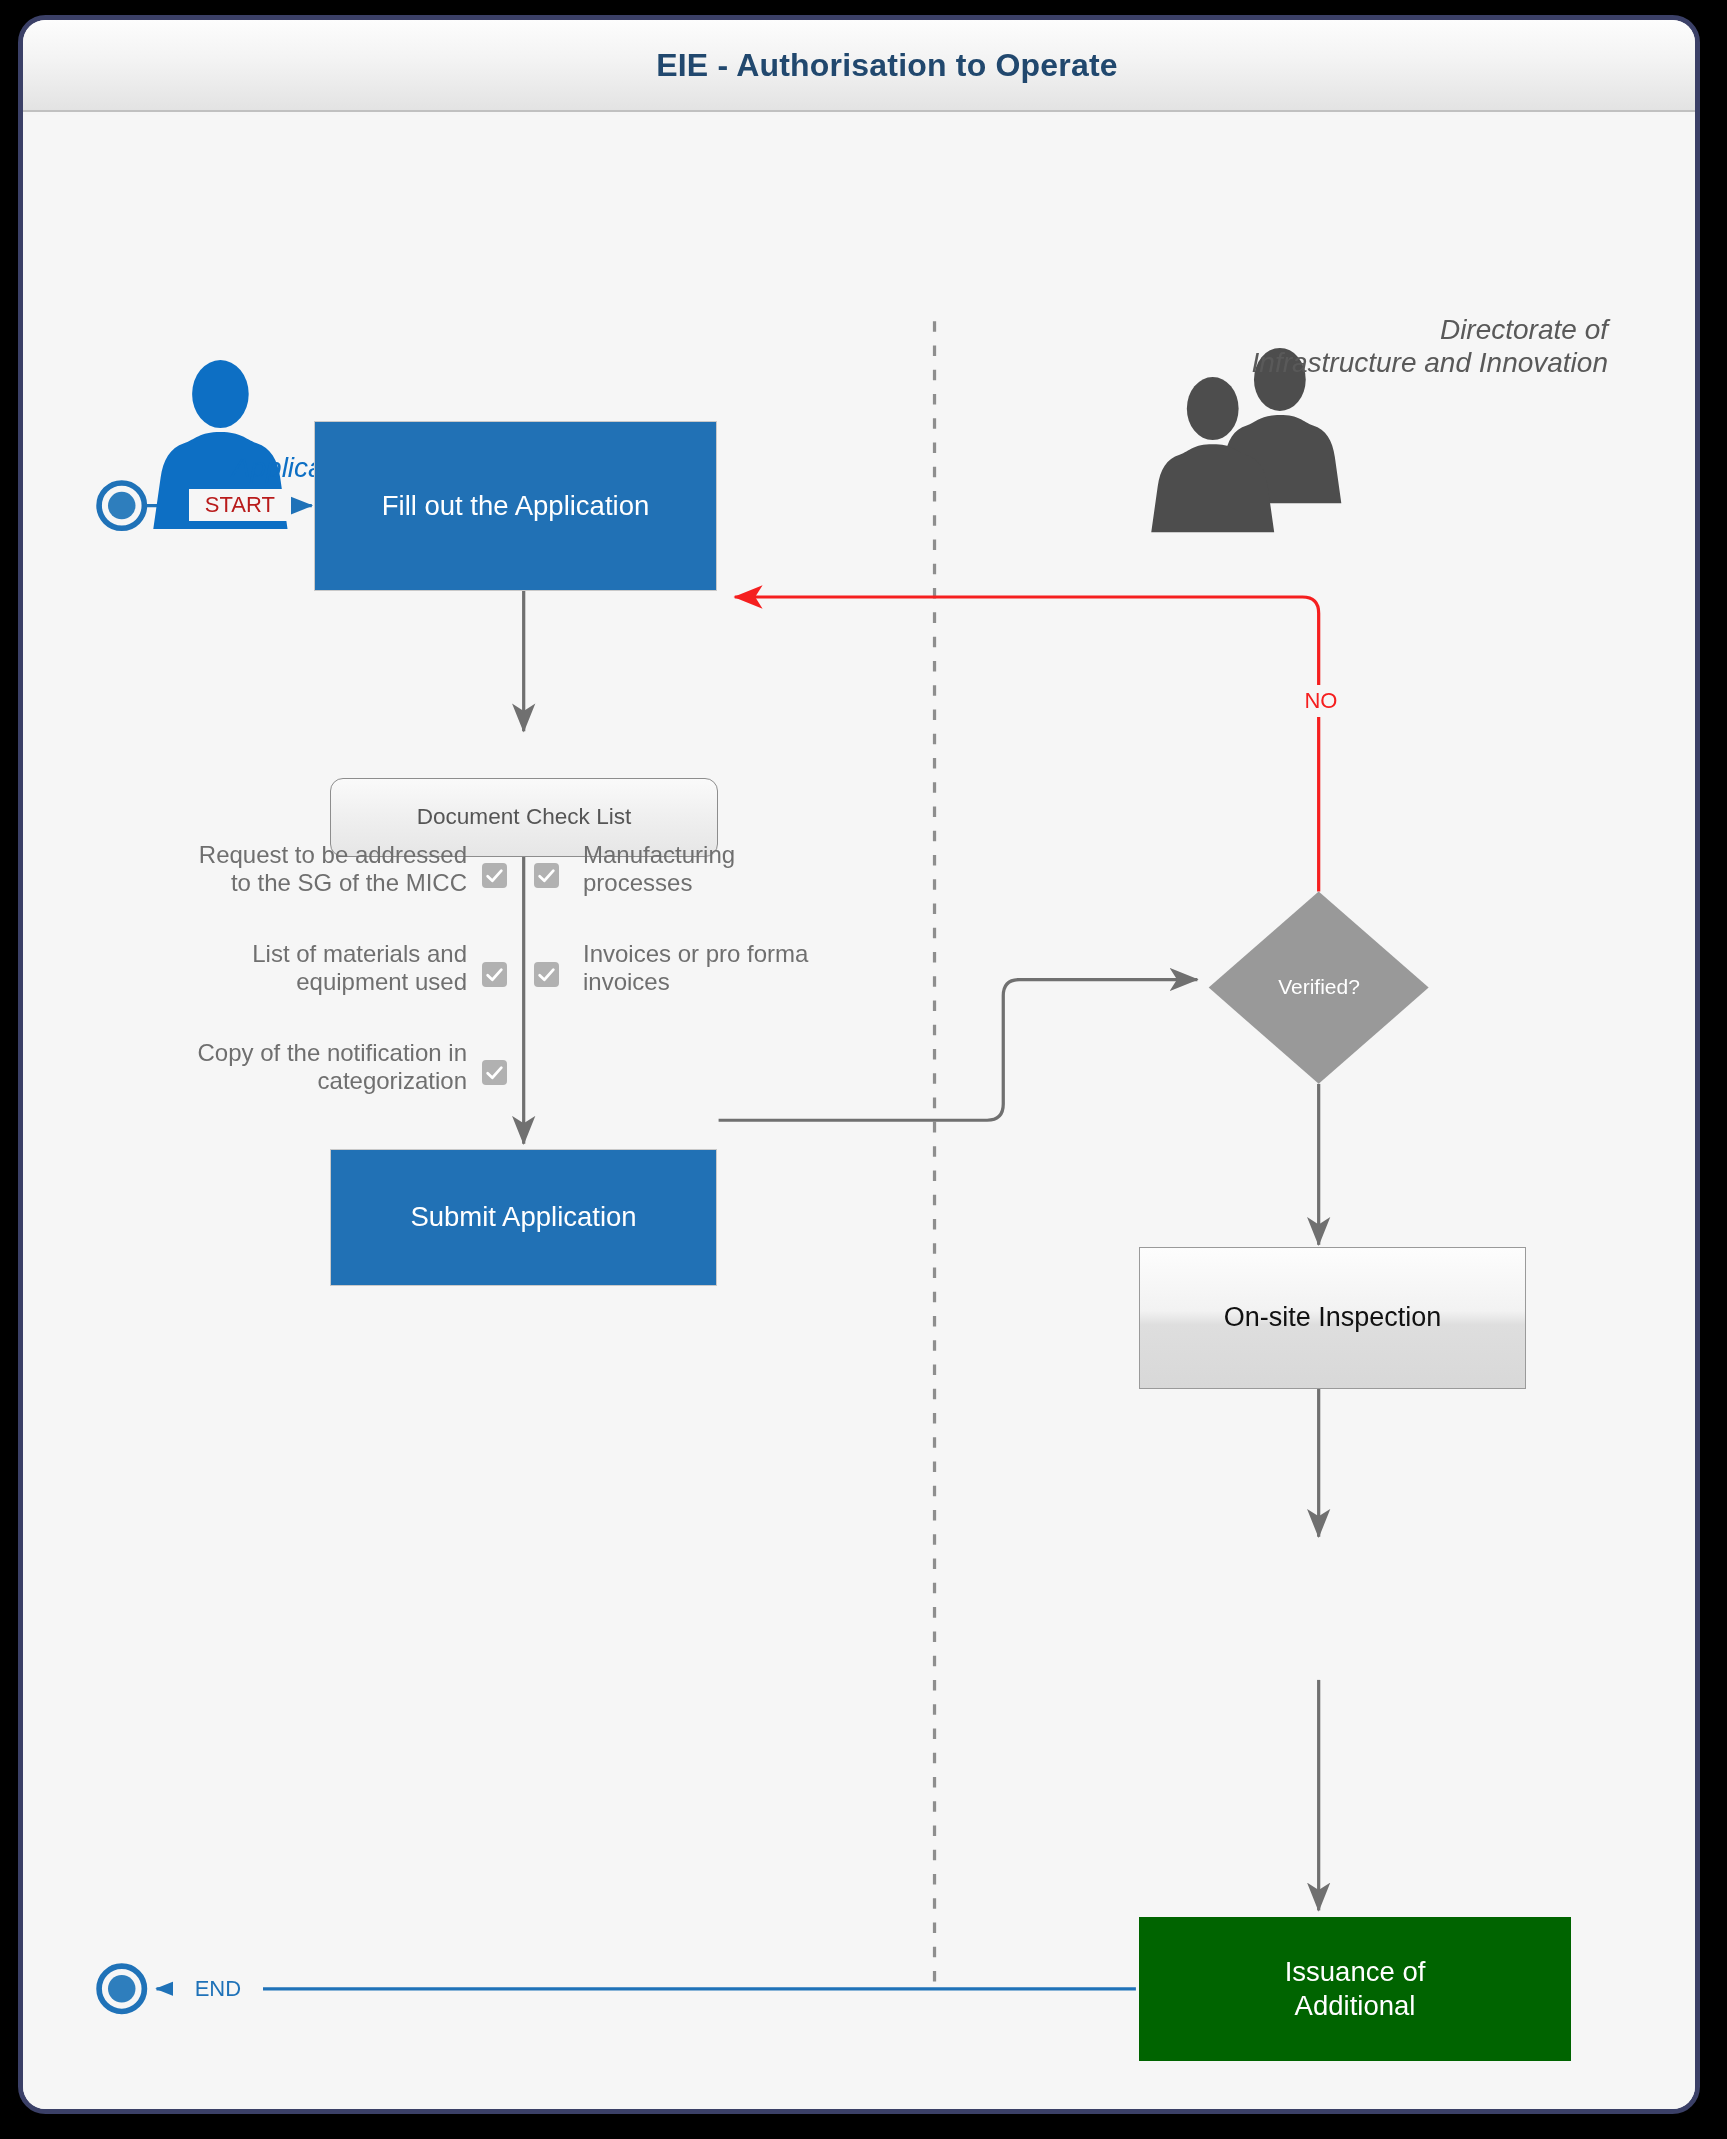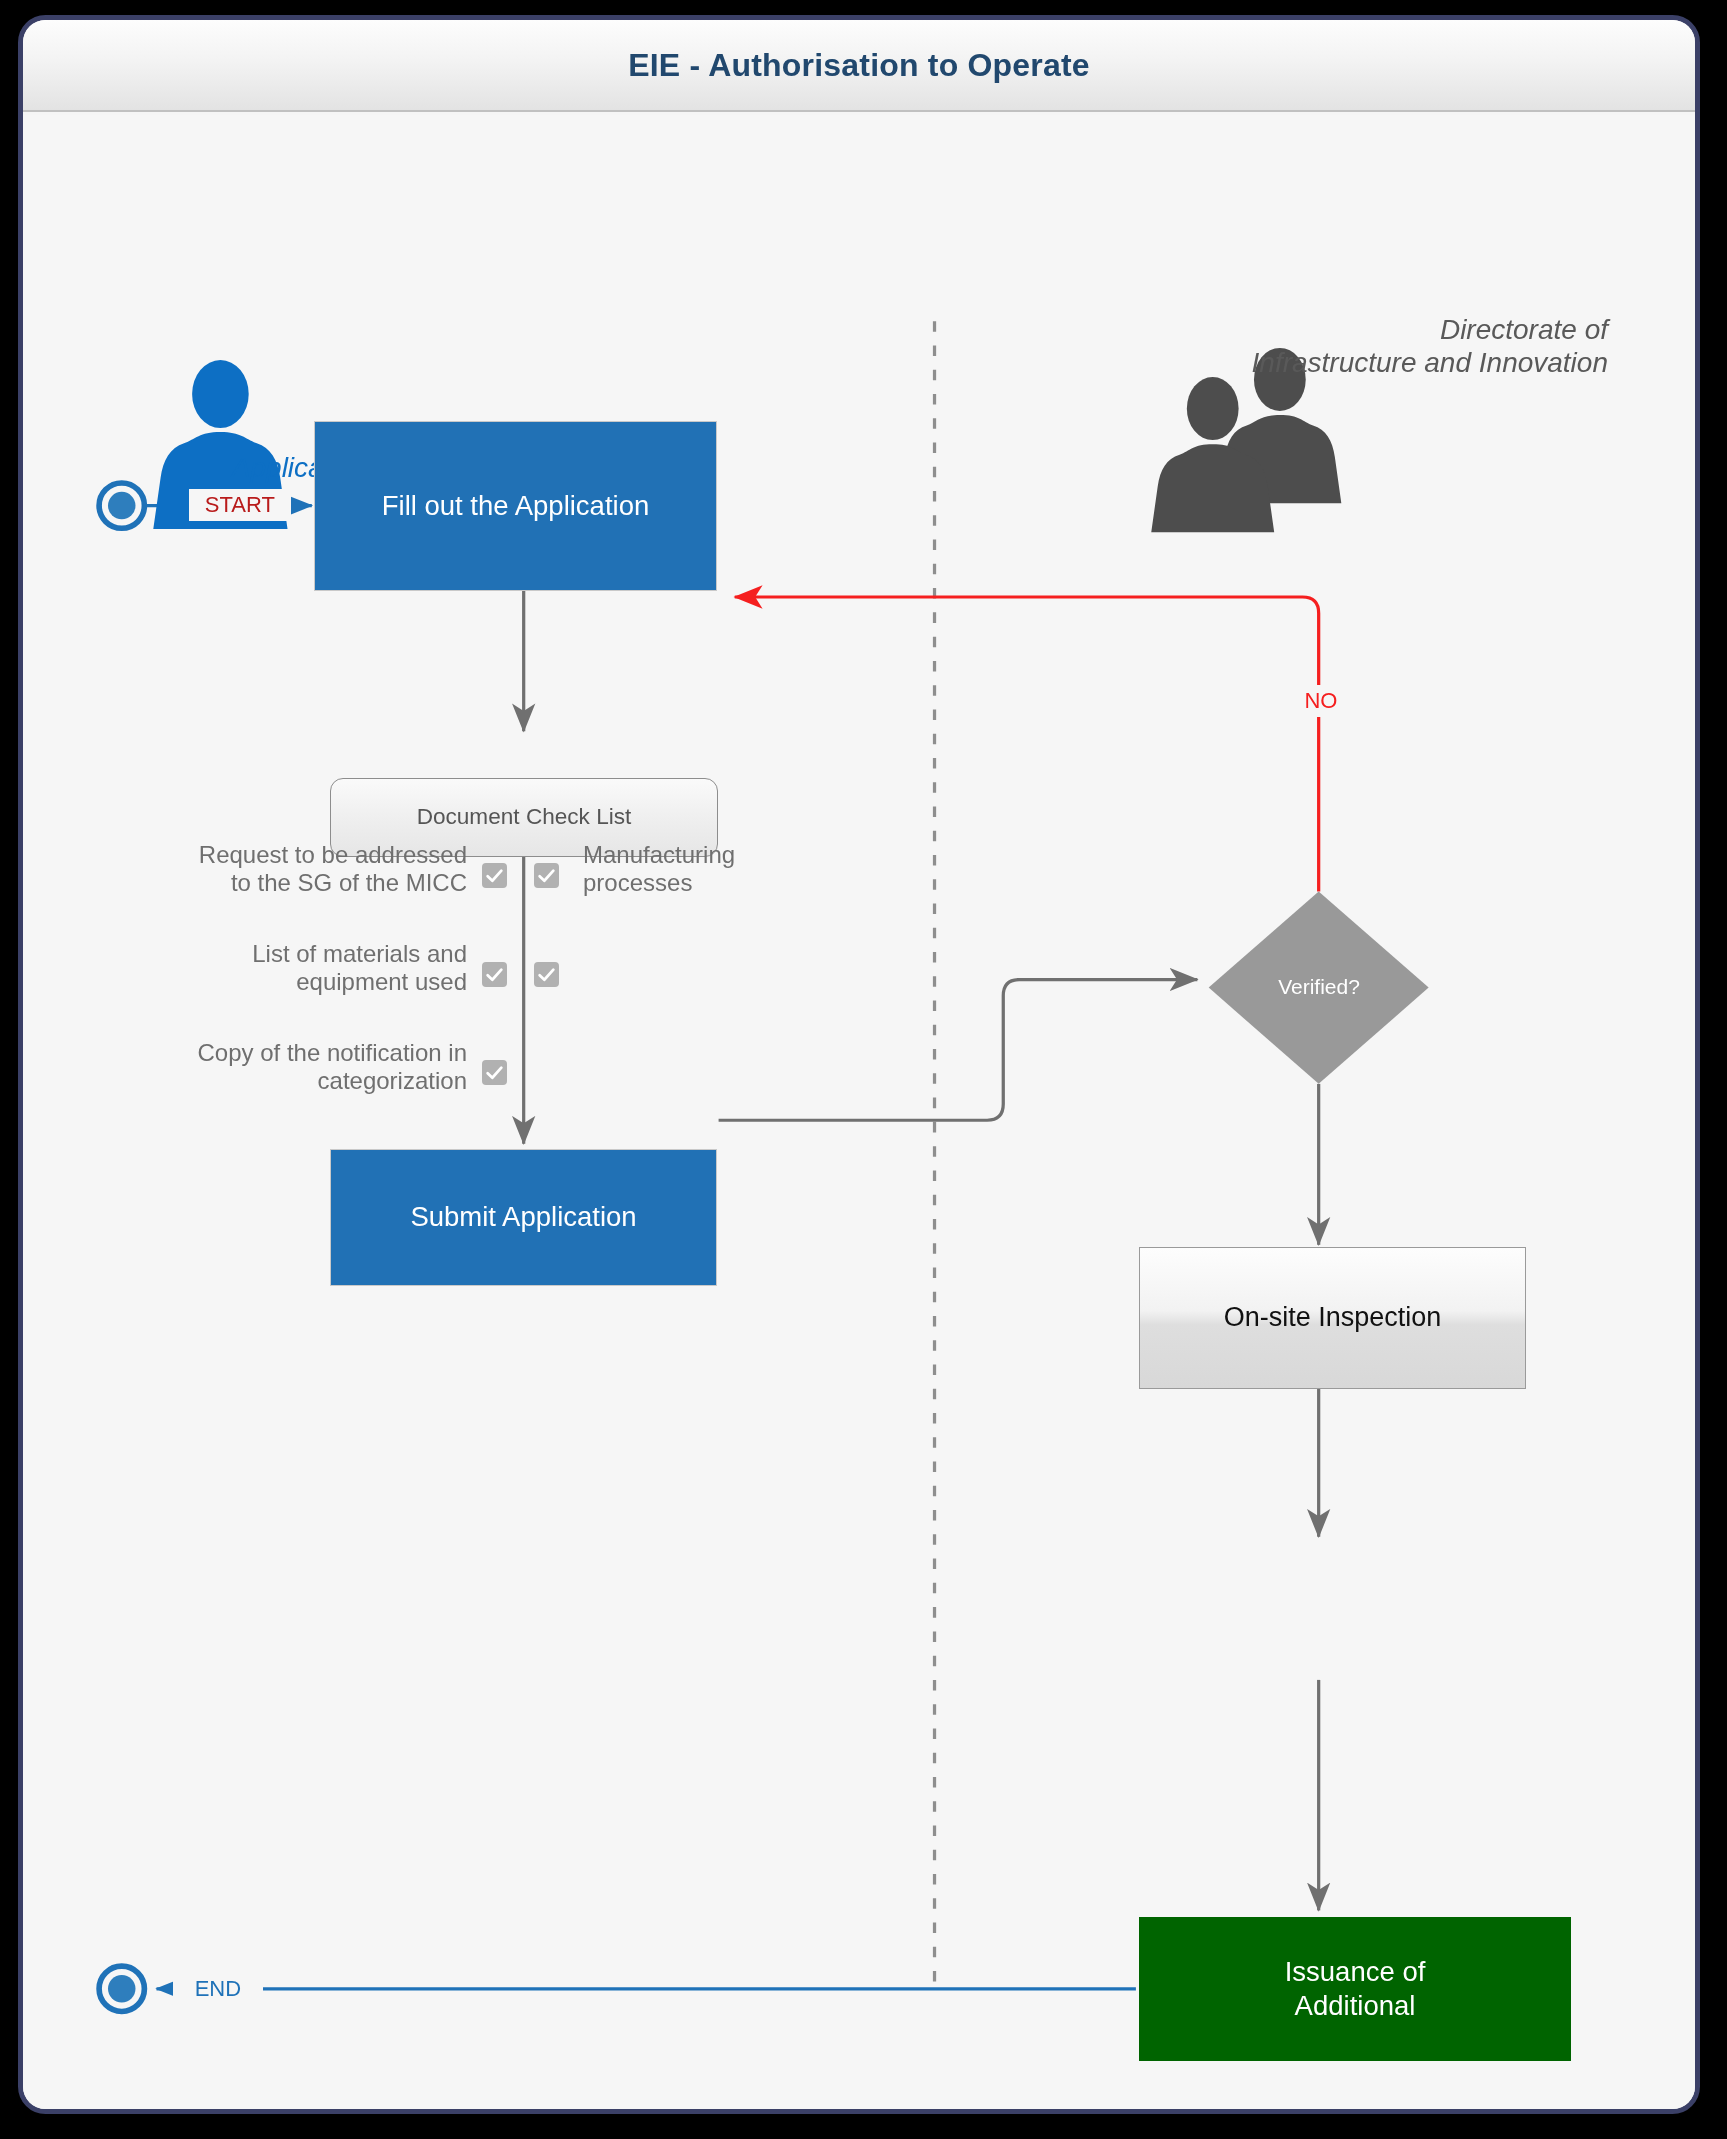--- a/index.html
+++ b/index.html
@@ -11,21 +11,21 @@
     box-sizing:border-box;overflow:hidden;
   }
   #titlebar{
     position:absolute;left:0;top:0;width:100%;height:92px;
     background:linear-gradient(to bottom,#fdfdfd 0%,#f3f3f3 45%,#e3e3e3 100%);
     border-bottom:2.4px solid #c0c0c0;box-sizing:border-box;
   }
   #title{
     position:absolute;left:0;top:0;width:100%;height:92px;
     display:flex;align-items:center;justify-content:center;
-    font-size:32px;font-weight:bold;color:#21486e;letter-spacing:0.2px;
+    font-size:32px;font-weight:bold;color:#21486e;letter-spacing:0.2px;padding-left:28px;
   }
   #canvas{
     position:absolute;left:0;top:95px;width:100%;height:2000px;background:#f6f6f6;
   }
   svg.layer{position:absolute;left:0;top:0;width:1671px;height:2000px;overflow:visible;}
 
   .node{position:absolute;box-sizing:border-box;display:flex;align-items:center;justify-content:center;text-align:center;}
   .blue-box{background:#2171b5;border:1.6px solid #c9c9c9;color:#fff;font-size:27.5px;}
   .gray-box{
     background:linear-gradient(to bottom,#fdfdfd 0%,#f2f2f2 45%,#dedede 55%,#d8d8d8 100%);
@@ -203,16 +203,20 @@
     <div class="cl-text cl-right" style="left:560px;top:726px;width:348px;">
       <div>Manufacturing</div>
       <div>processes</div>
     </div>
 
     <div class="chk" style="left:511px;top:847px;">
       <svg width="25" height="25" viewBox="0 0 31 31">
         <path d="M7,16.5 L12.8,22 L24,9.5" fill="none" stroke="#fff" stroke-width="3.4" stroke-linecap="round" stroke-linejoin="round"></path>
       </svg>
     </div>
+    <div class="cl-text cl-right" style="left:560px;top:825px;width:348px;">
+      <div>Invoices or pro forma</div>
+      <div>invoices</div>
+    </div>
 
   </div>
 </div>
 
 
 </body></html>

